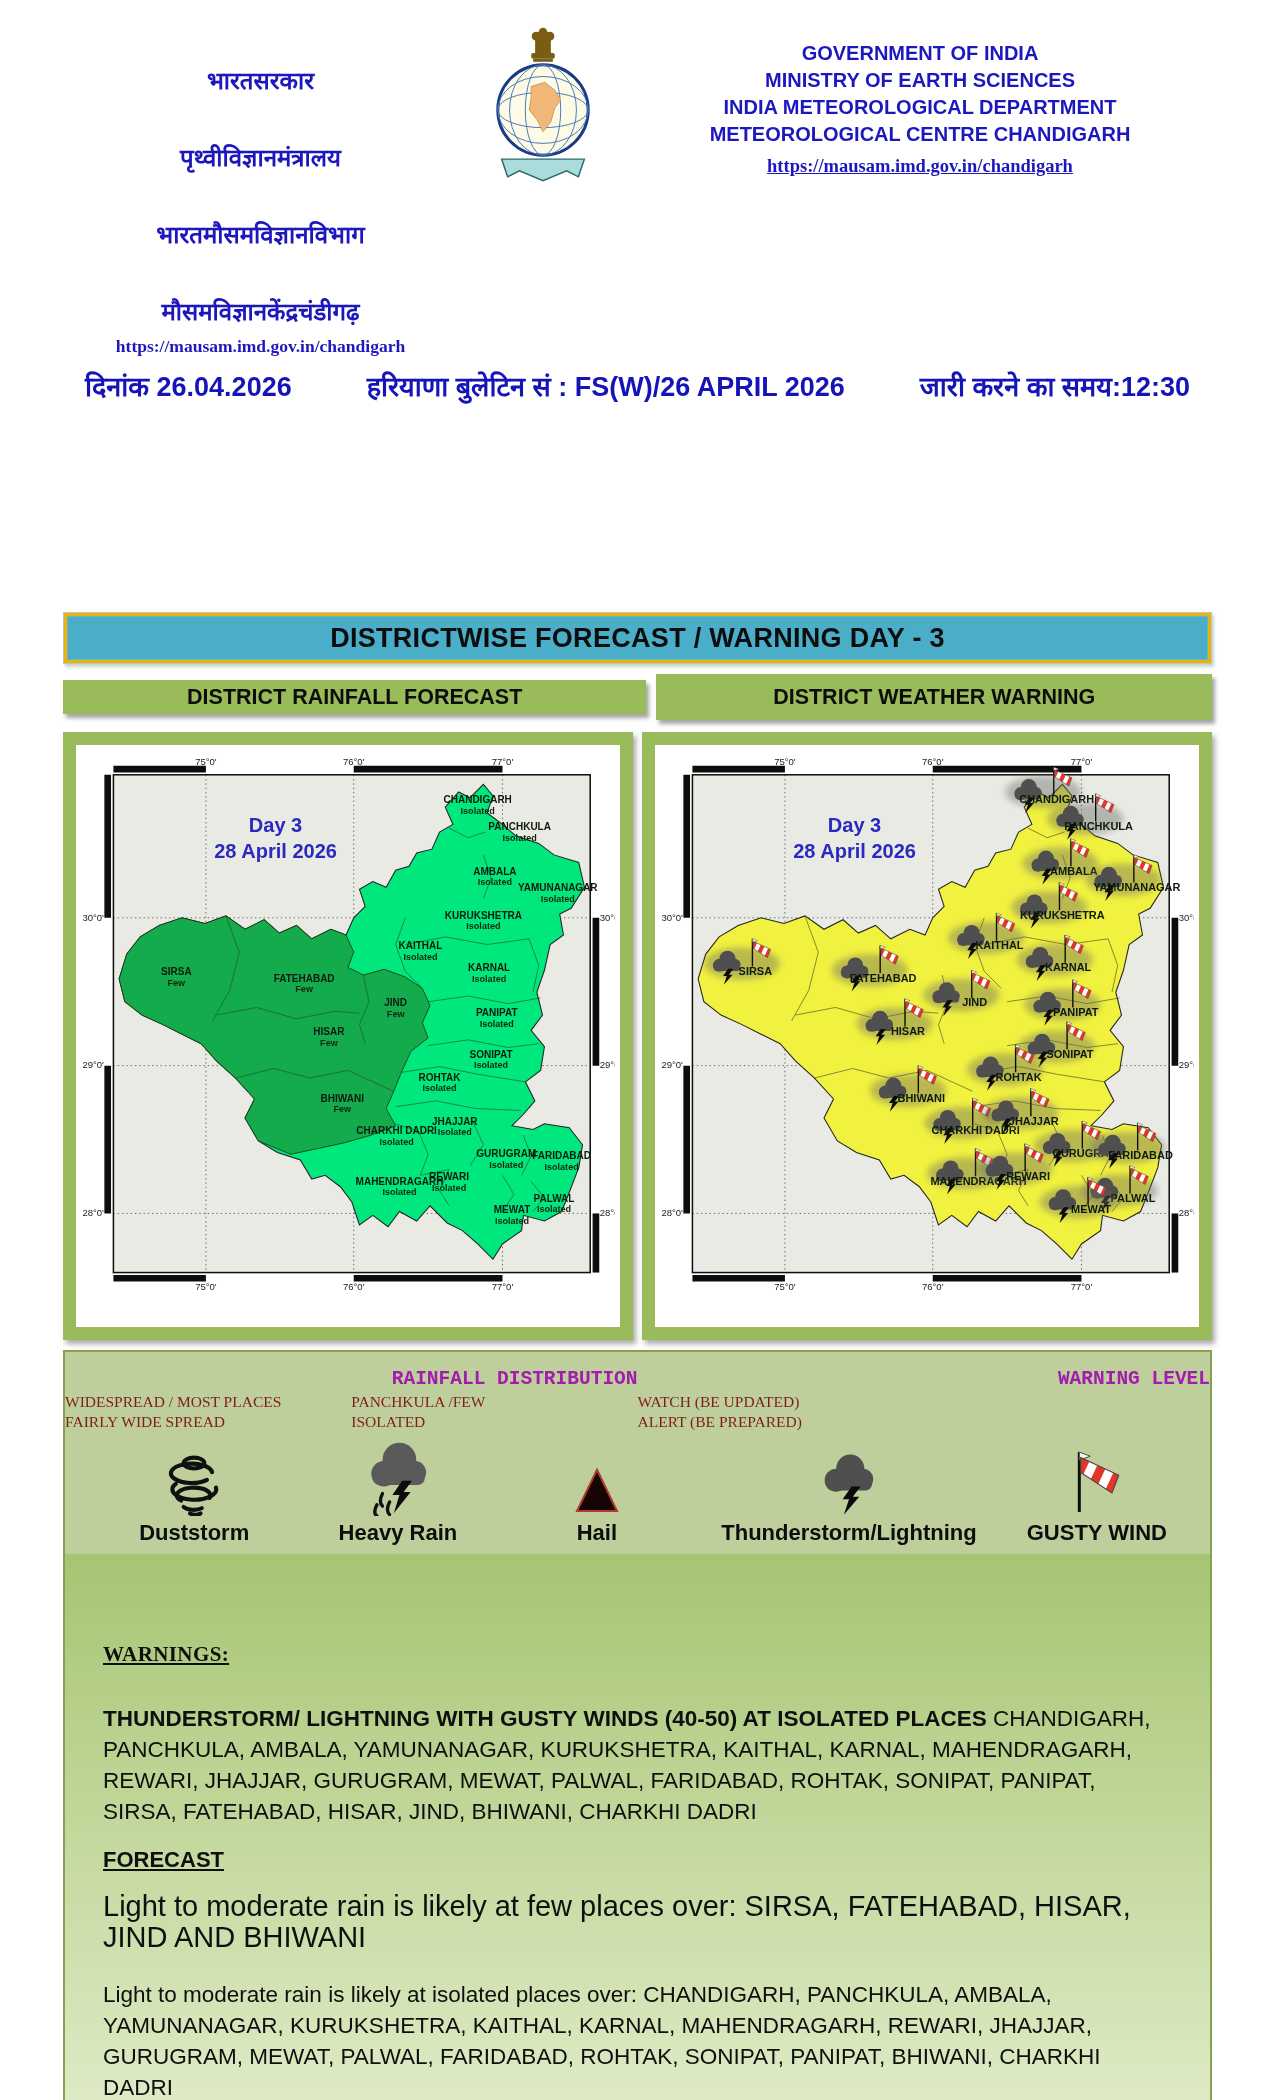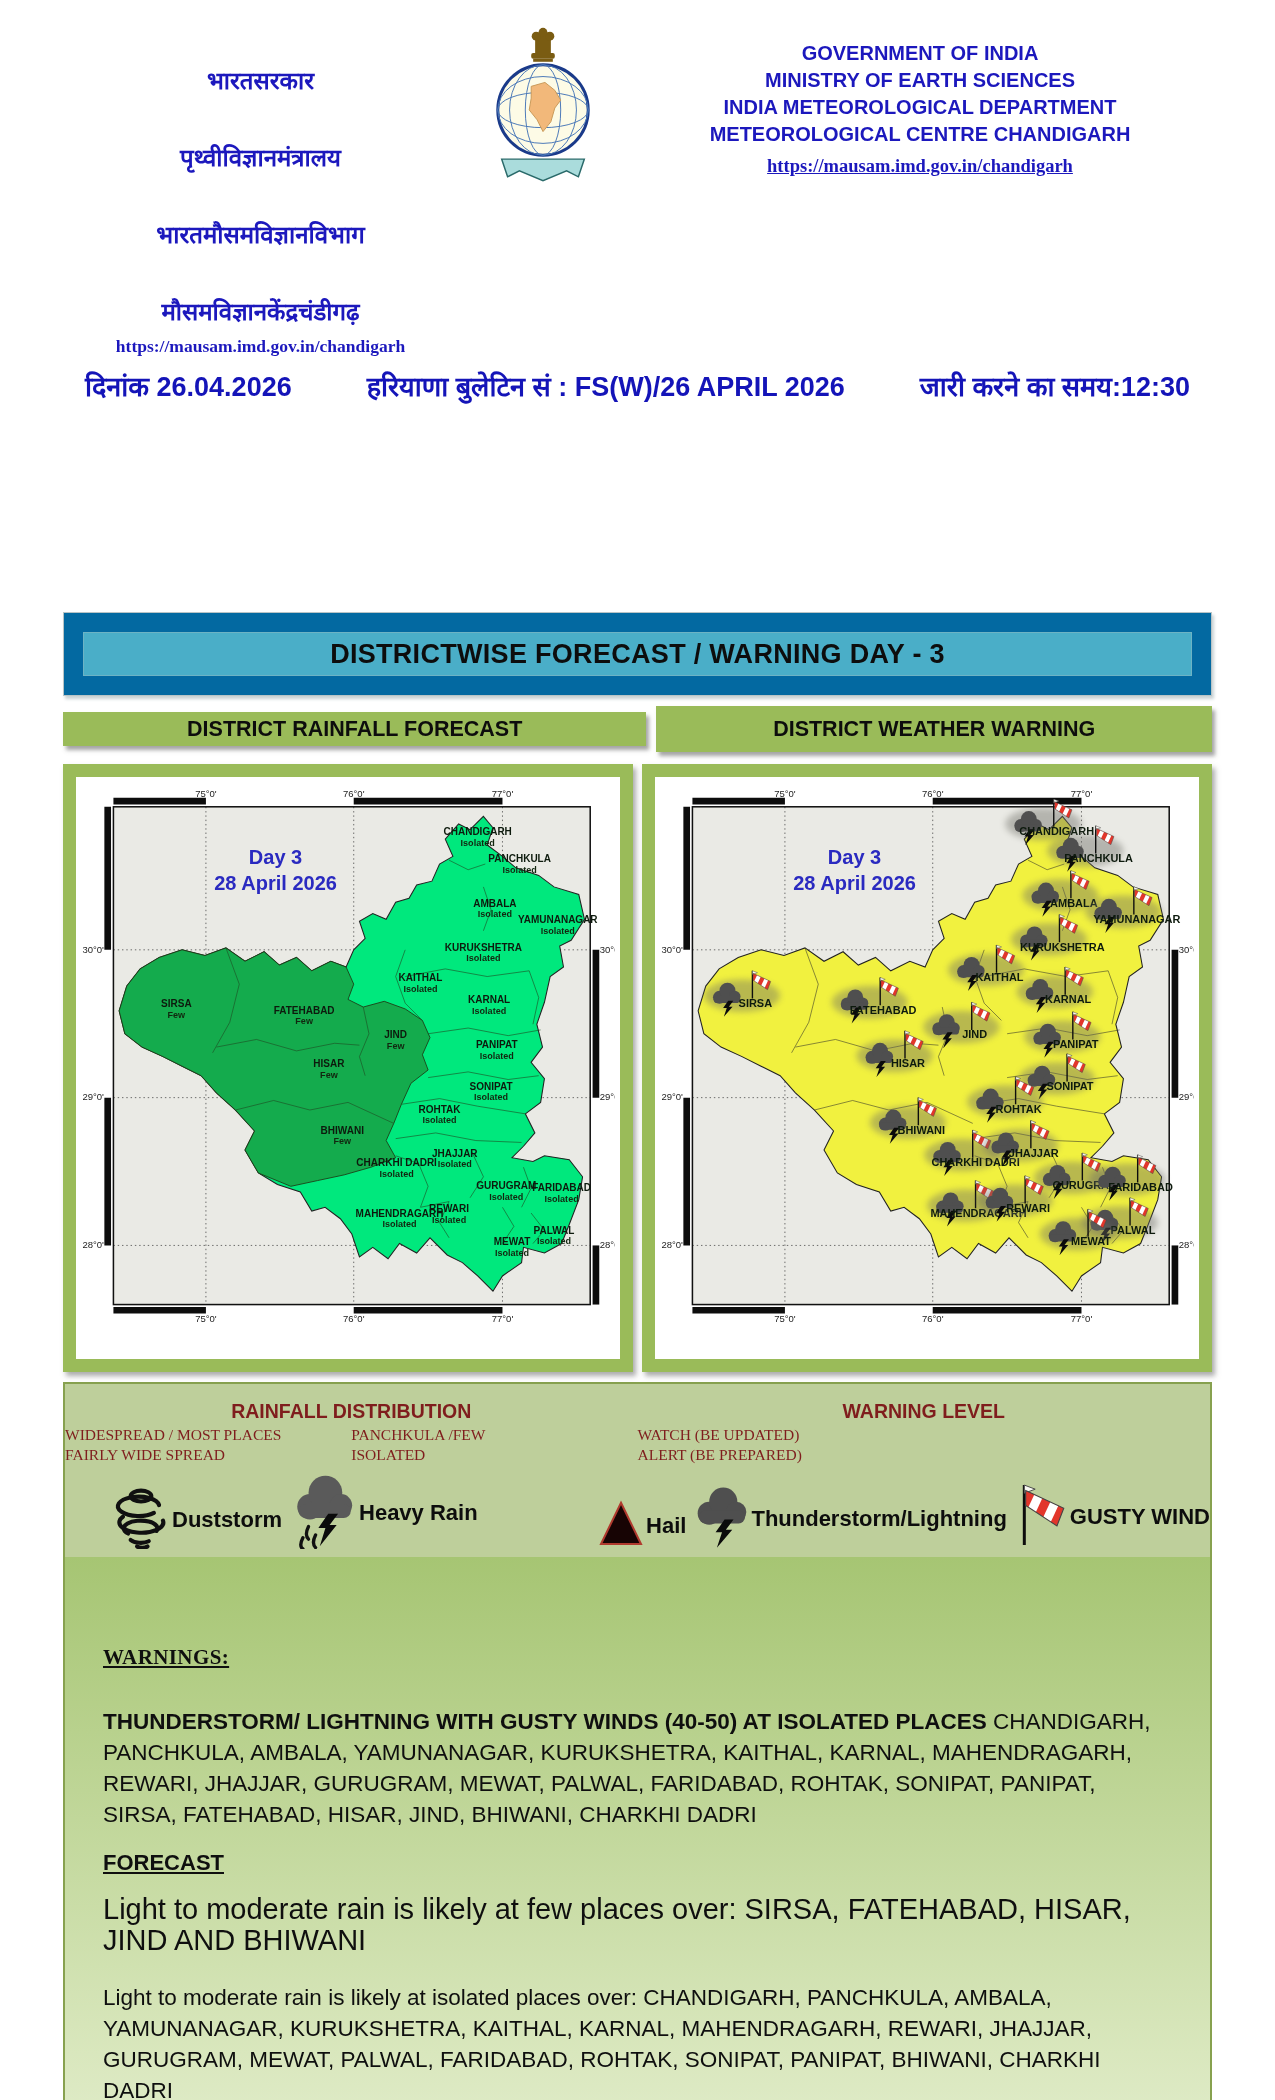--- a/index.html
+++ b/index.html
@@ -7,42 +7,42 @@
   
   .header{display:flex;padding:20px 58px 0 58px;align-items:flex-start;}
   .h-left{width:405px;text-align:center;color:#1c18bd;}
   .h-left .hl{font-size:24px;font-weight:bold;line-height:33px;margin-top:44px;}
   .h-url-left{font-family:"Liberation Serif",serif;font-weight:bold;font-size:17.5px;margin-top:8px;color:#1c18bd;}
   .h-logo{width:160px;display:flex;justify-content:center;padding-top:2px;}
   .h-right{flex:1;text-align:center;color:#1c18bd;font-weight:bold;font-size:20px;line-height:27px;padding-top:20px;}
   .h-url-right{font-family:"Liberation Serif",serif;font-size:18.5px;text-decoration:underline;display:block;margin-top:5px;color:#1c18bd;cursor:pointer;}
   .dateline{display:flex;justify-content:space-between;padding:10px 85px 0 85px;color:#1414b8;font-weight:bold;font-size:27px;}
   
-  .banner-wrap{margin:208px 63px 0 63px;background:#0369a1;border:1px solid #b8c4c6;padding:19px;box-shadow:2px 3px 3px #c9d2d4;}
+  .banner-wrap{margin:208px 63px 0 63px;background:#eab308;border:1px solid #b8c4c6;padding:3px;box-shadow:2px 3px 3px #c9d2d4;}
   .banner{background:#4aaec8;border:1px solid #6db3c4;height:42px;display:flex;align-items:center;justify-content:center;
           font-size:27px;font-weight:bold;color:#0d0d0d;letter-spacing:.3px;}
   .subheads{display:flex;margin:16px 63px 0 63px;gap:10px;}
   .subhead{background:#9abb59;height:34px;display:flex;align-items:center;justify-content:center;
            font-weight:bold;font-size:21.5px;color:#0d0d0d;box-shadow:3px 4px 4px rgba(90,90,90,.55);}
   .sh-left{flex:1.05;}
   .sh-right{flex:1;margin-top:-6px;height:46px;}
   
   .maps-row{display:flex;margin:12px 63px 0 63px;gap:9px;}
   .map-panel{background:#9abb59;padding:13px;flex:1;box-shadow:3px 4px 5px rgba(90,90,90,.5);}
   .map-inner{background:#ffffff;padding:5px;}
   .map-inner svg{display:block;width:100%;height:auto;}
   
   .legend{margin:10px 63px 0 63px;background:#becf9b;border:2px solid #87a14f;border-bottom:none;padding:16px 0 8px 0;}
   .legend-groups{display:flex;}
   .lg{flex:1;}
-  .lg-title{font-family:Liberation Sans, sans-serif;font-weight:bold;font-size:19.5px;text-align:center;color:#7f1d1d;}
+  .lg-title{font-family:Liberation Mono, monospace;font-weight:bold;font-size:19.5px;text-align:right;color:#a21caf;}
   .lg-cols{display:flex;margin-top:2px;}
   .lg-col{flex:1;text-align:left;font-family:"Liberation Serif",serif;font-weight:normal;font-size:15.5px;line-height:20px;color:#7f1d1d;}
   .legend-icons{display:flex;align-items:flex-end;margin-top:8px;}
-  .li-cell{display:flex;flex-direction:row;align-items:center;justify-content:flex-end;margin-left:7px;}
+  .li-cell{display:flex;flex-direction:column;align-items:center;justify-content:flex-end;margin-left:7px;}
   .li-label{font-weight:bold;font-size:22px;color:#0d0d0d;margin-top:4px;white-space:nowrap;}
   
   .warnings{margin:0 63px;background:linear-gradient(#a6c573,#d9e7bd 72%,#eaf2da);border:2px solid #87a14f;border-top:none;
             padding:88px 44px 140px 38px;box-sizing:border-box;min-height:618px;color:#0f0f0f;}
   .w-heading{font-family:"Liberation Serif",serif;font-size:21px;font-weight:bold;text-decoration:underline;letter-spacing:.4px;}
   .w-para{margin-top:36px;font-size:22.5px;line-height:31px;max-width:1090px;}
   .f-heading{margin-top:20px;font-size:22px;font-weight:bold;text-decoration:underline;}
   .f-line1{font-size:29px;line-height:31px;margin-top:18px;max-width:1100px;}
   .f-line2{font-size:22.5px;line-height:31px;margin-top:26px;max-width:1095px;}
   .defs-svg{position:absolute;width:0;height:0;}

